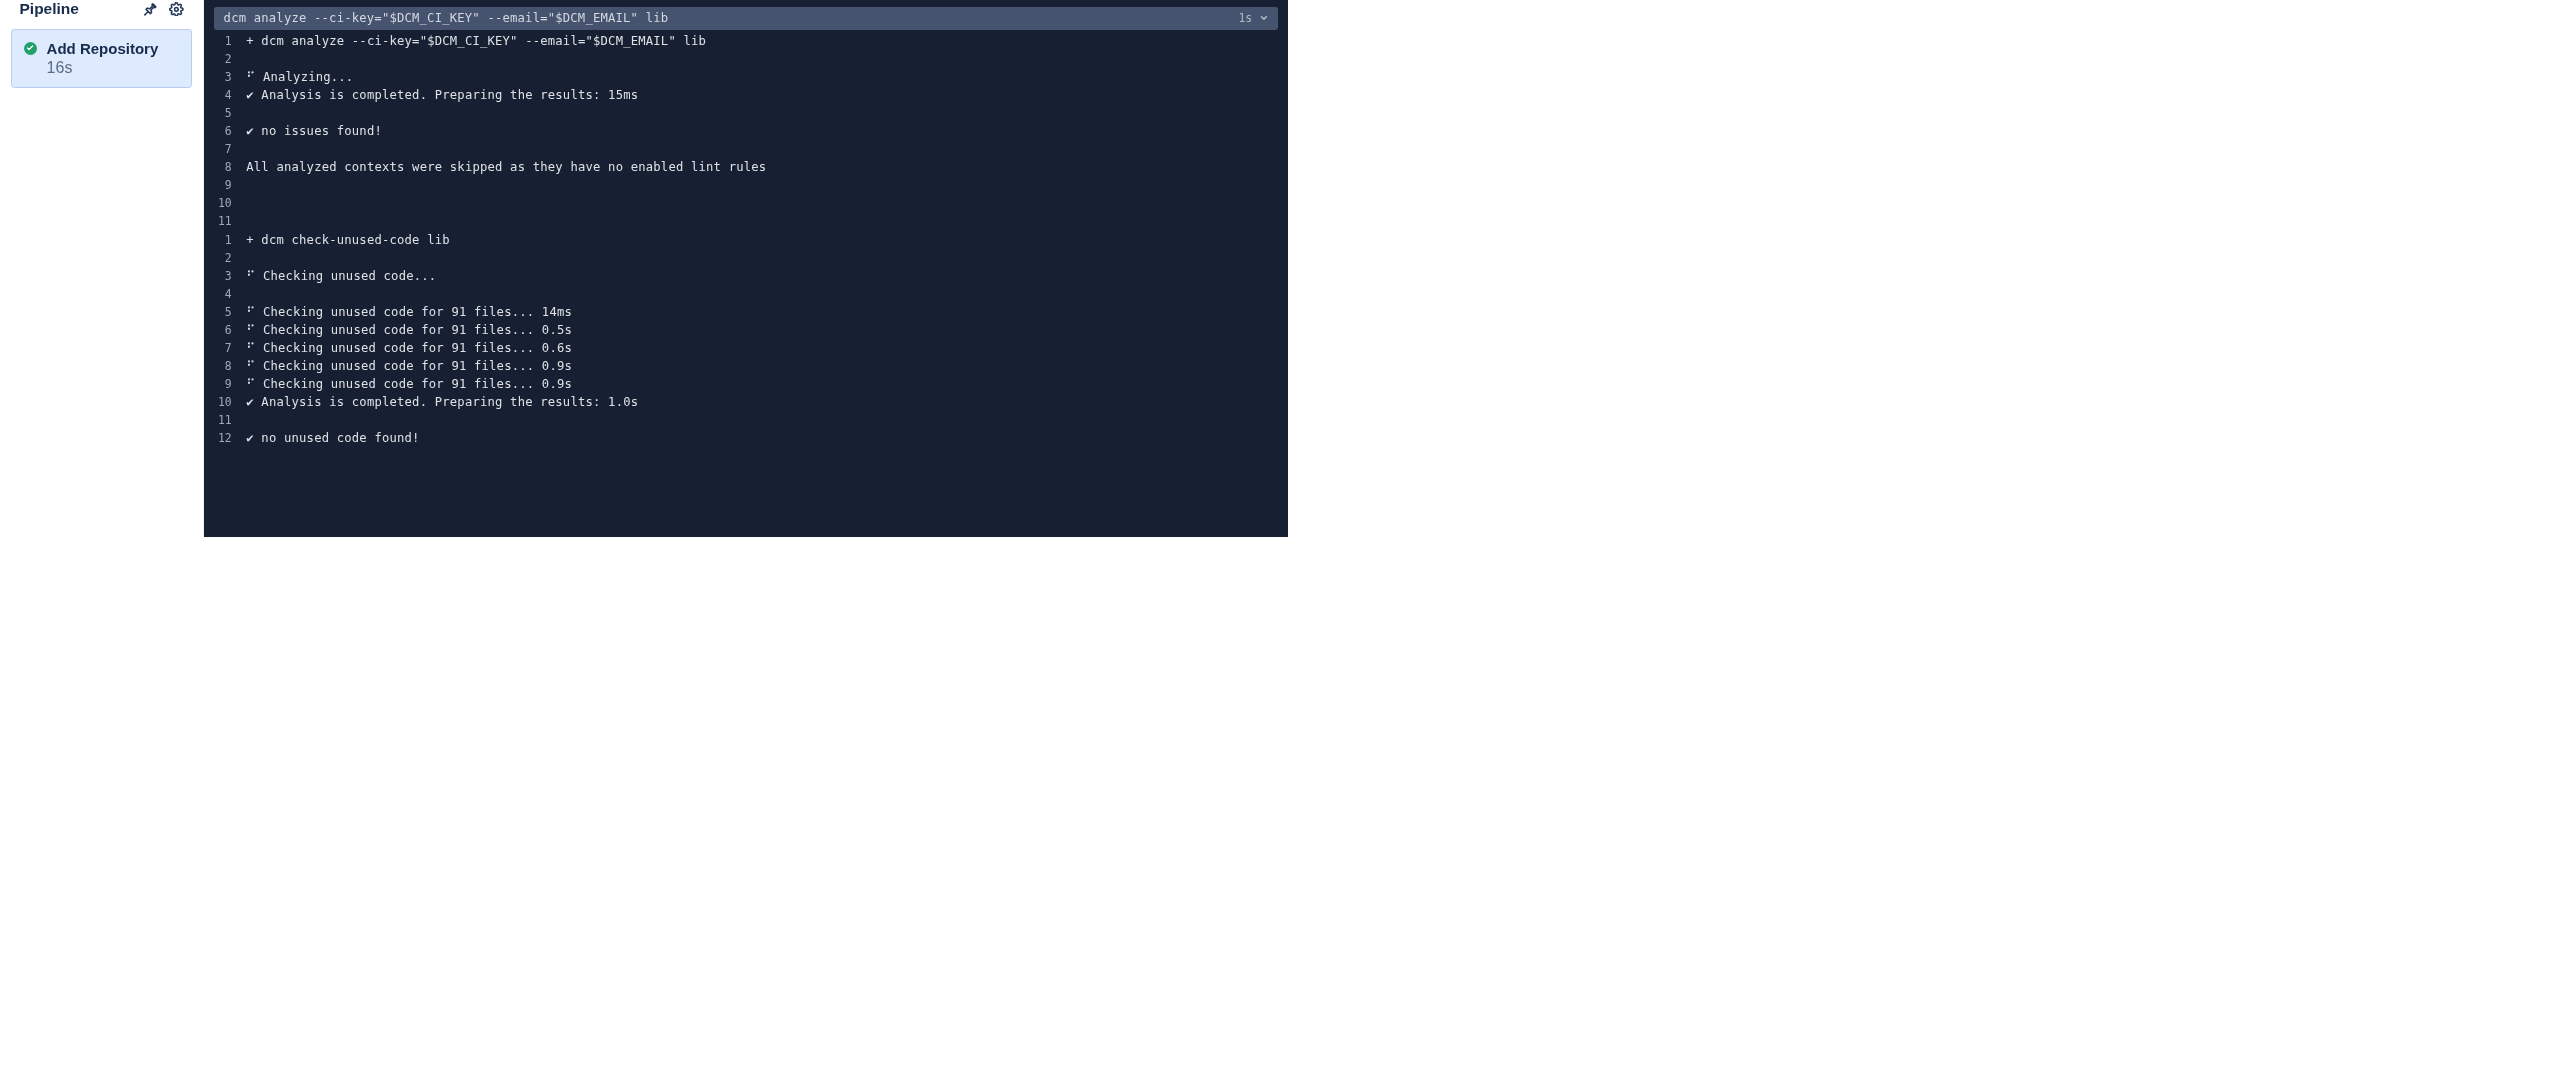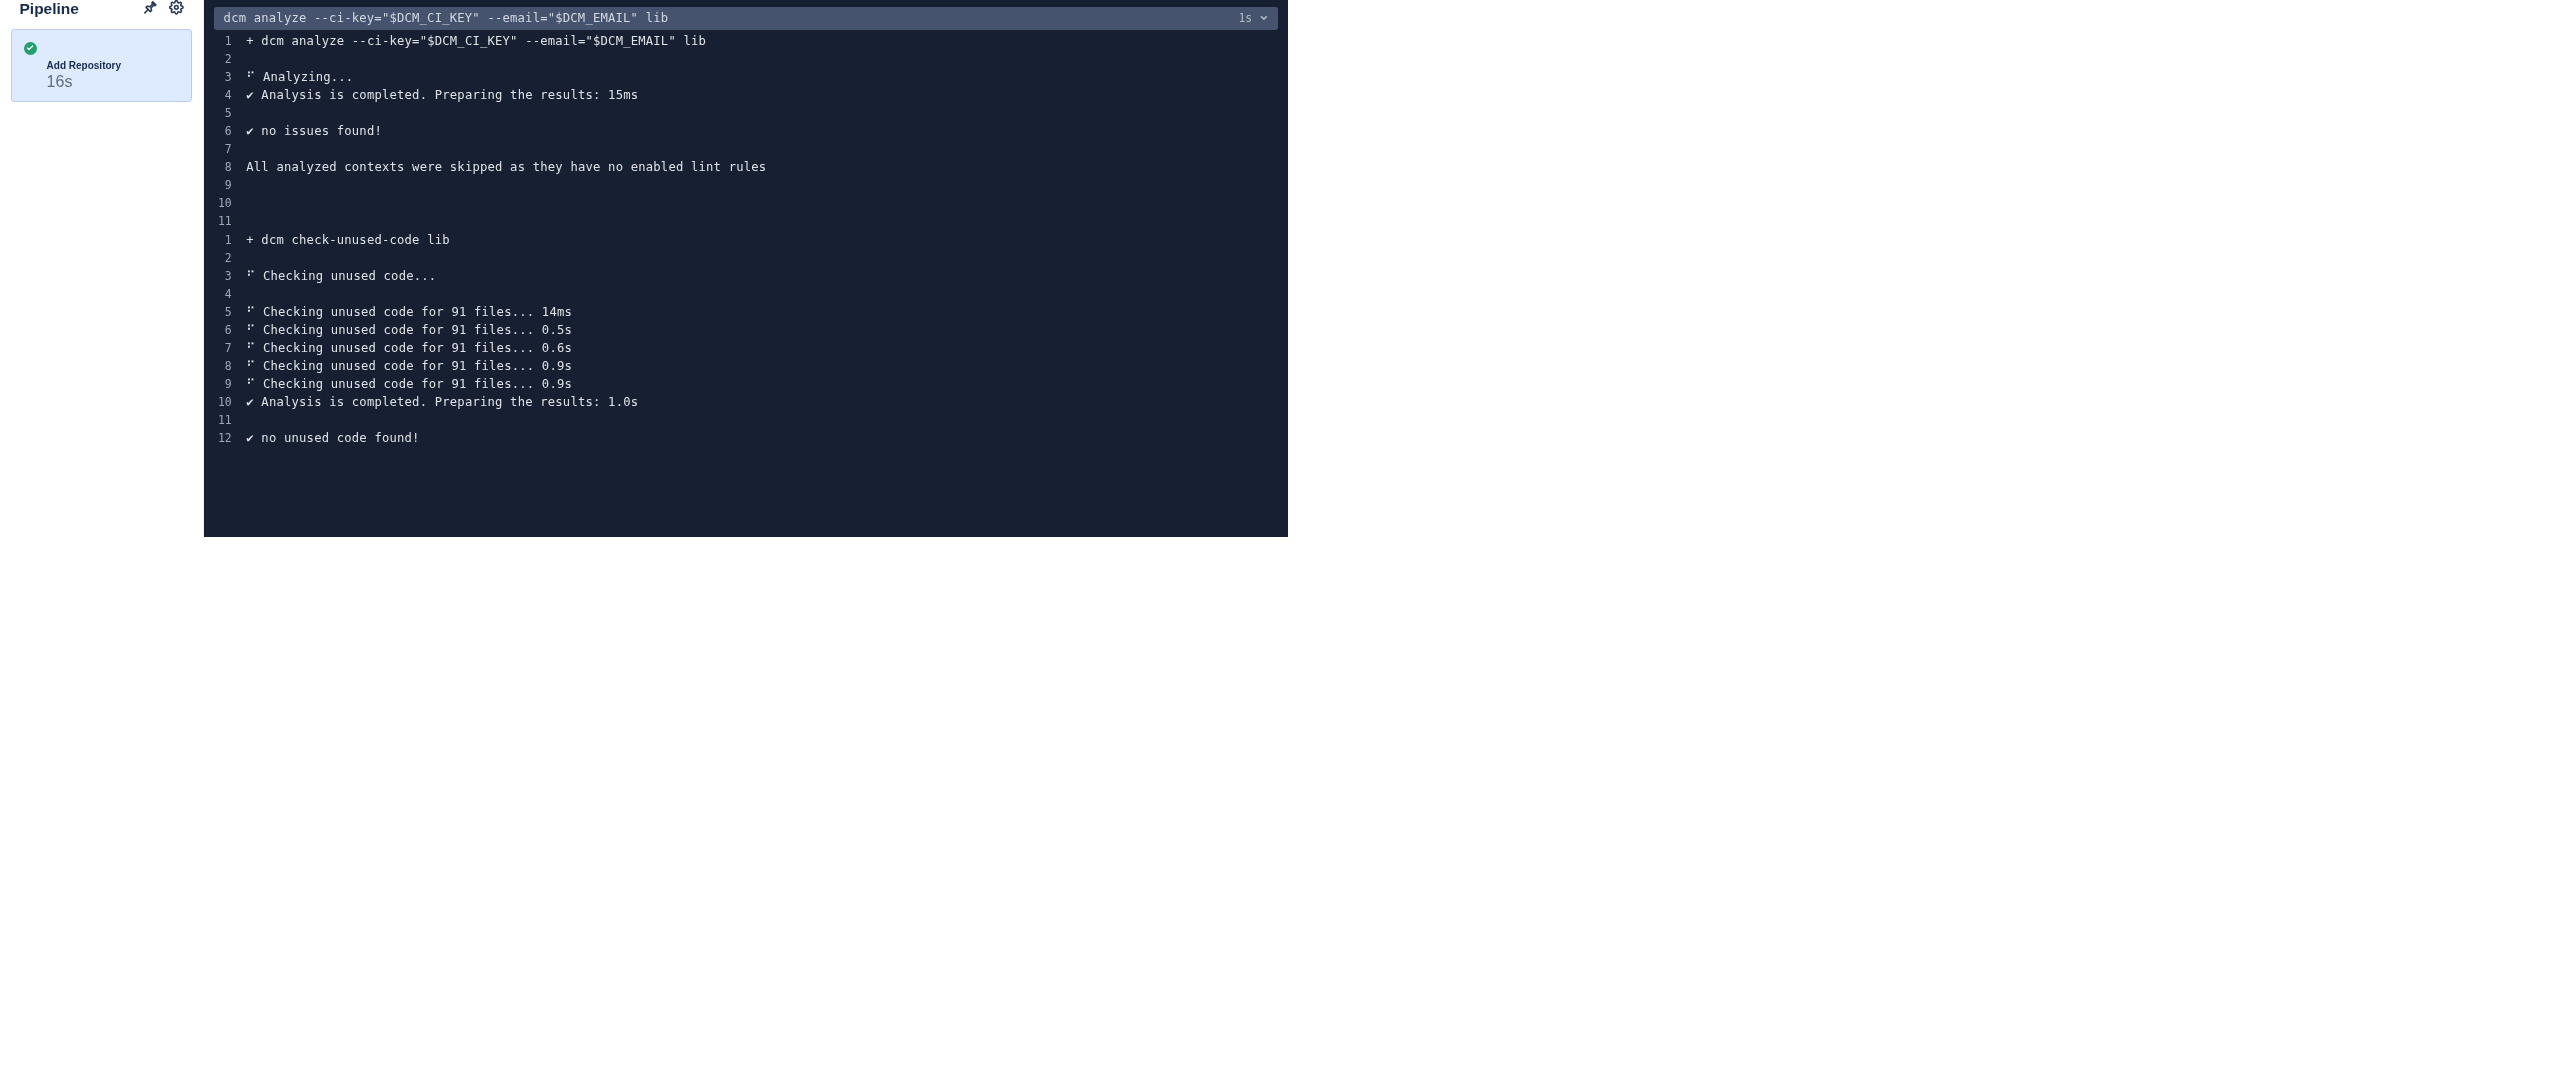--- a/index.html
+++ b/index.html
@@ -13,21 +13,21 @@
   }
   .sidebar {
     width: 204px;
     background: #fff;
     padding: 0 11.4px;
     flex-shrink: 0;
     border-right: 0.8px solid #ebedf0;
   }
   .sidebar-header {
     display: flex;
-    align-items: flex-start;
+    align-items: center;
     justify-content: space-between;
     padding: 0 8.1px 6.5px 8.1px;
   }
   .sidebar-title {
     font-size: 15.5px;
     font-weight: 600;
     color: #172b4d;
   }
   .sidebar-header-icons {
     display: flex;
@@ -60,24 +60,23 @@
     background: #22a06b;
     display: flex;
     align-items: center;
     justify-content: center;
     flex-shrink: 0;
     margin-top: 1.6px;
   }
   .step-status svg { width: 8.1px; height: 8.1px; }
   .step-info { display: flex; flex-direction: column; gap: 1.6px; }
   .step-name {
-    font-size: 10px;
+    font-size: 15px;
     font-weight: 600;
     color: #172b4d;
-    margin-top: 20px;
   }
   .step-time {
     font-size: 16px;
     color: #5e6c84;
   }
 
   .console {
     flex: 1;
     background: #172033;
     padding: 6.5px 9.8px 0 3.3px;

